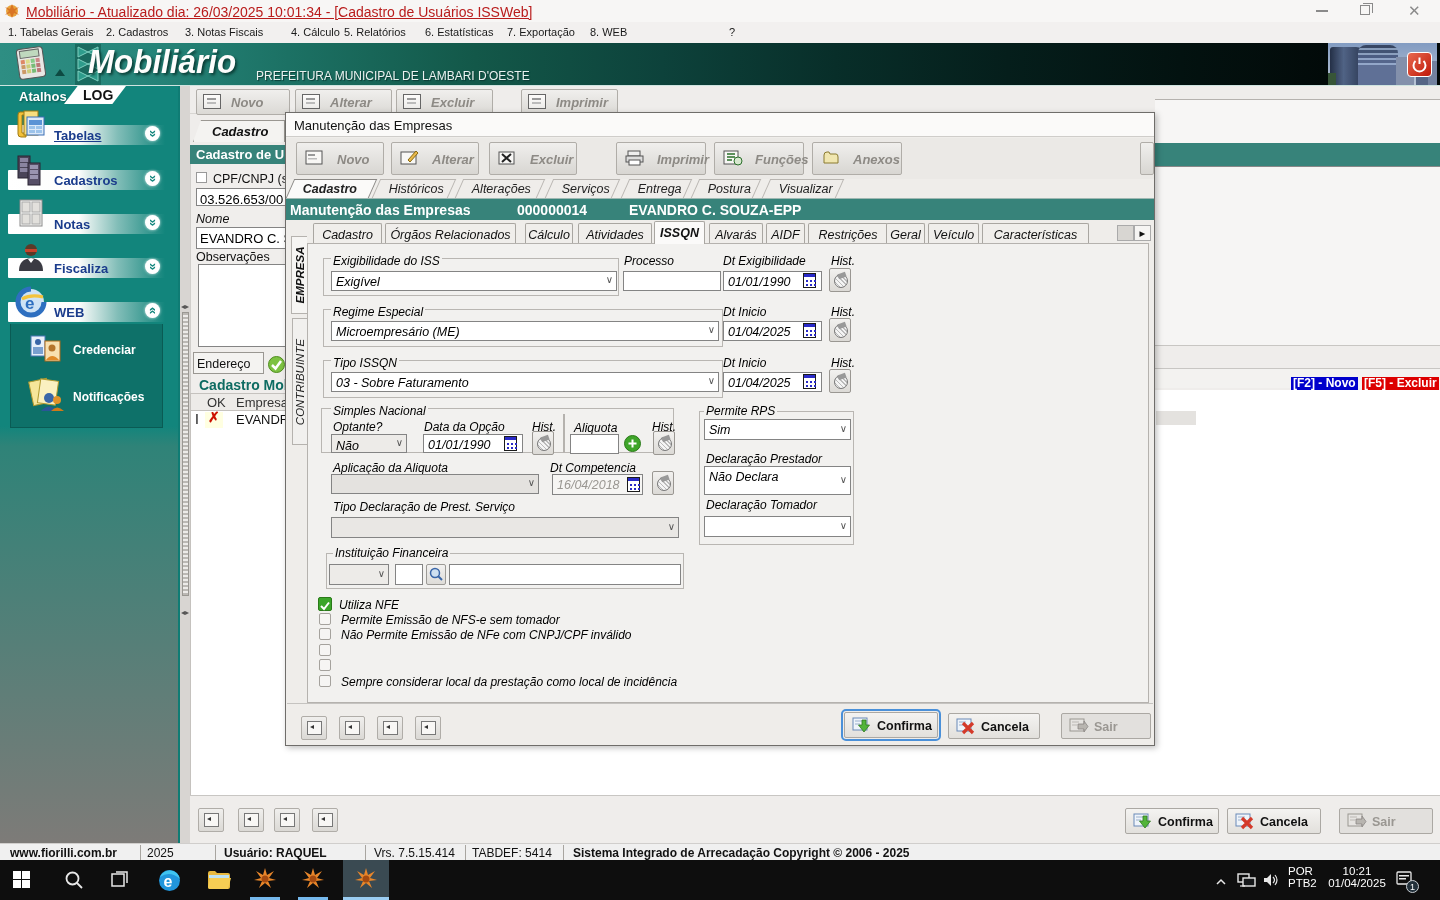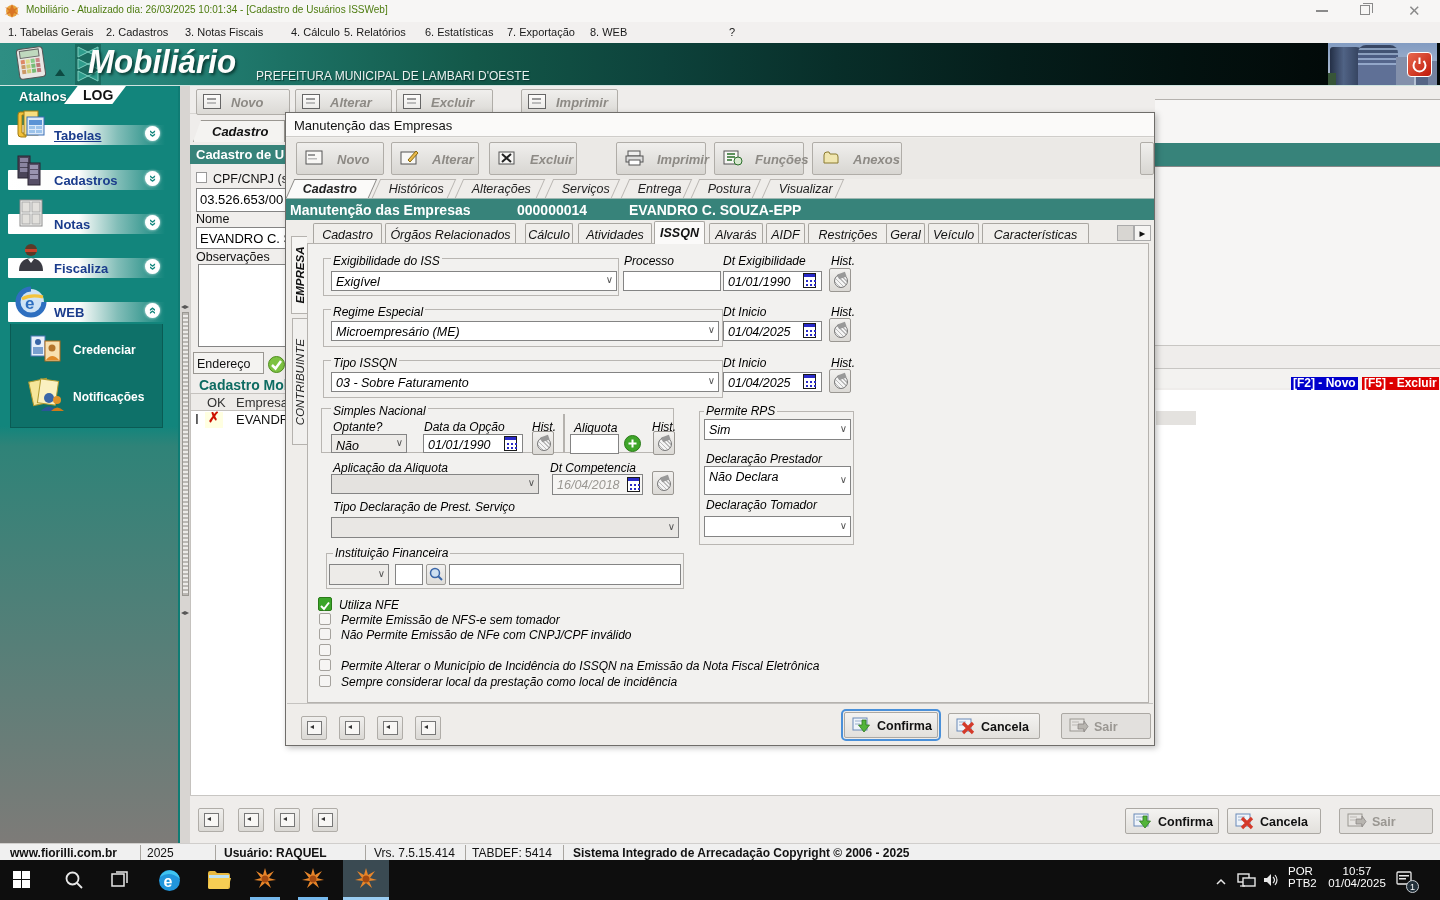--- a/index.html
+++ b/index.html
@@ -51,21 +51,21 @@
 </head>
 <body>
 
 <div class="ab" id="titlebar" style="left:0;top:0;width:1440px;height:22px;background:#F7F6F5;">
   <div class="ab" style="left:4px;top:3px;width:16px;height:16px;">
     <svg width="16" height="16" viewBox="0 0 16 16">
         <circle cx="8" cy="8" r="6" fill="#E8A33D"></circle>
         <path d="M8 1 L10 6 L15 4 L11 8 L15 12 L10 10 L8 15 L6 10 L1 12 L5 8 L1 4 L6 6 Z" fill="#D4691E" opacity="0.8"></path>
       </svg>
   </div>
-  <div class="ab" style="left:26px;top:4px;font-size:10px;color:#4d7c0f;">Mobiliário - Atualizado dia: 26/03/2025 10:01:34 - [Cadastro de Usuários ISSWeb]</div>
+  <div class="ab" style="left:26px;top:4px;font-size:14px;color:#b91c1c;text-decoration:underline;">Mobiliário - Atualizado dia: 26/03/2025 10:01:34 - [Cadastro de Usuários ISSWeb]</div>
   <div class="ab" style="left:1316px;top:10px;width:12px;height:2px;background:#8a8a8a;"></div>
   <div class="ab" style="left:1360px;top:5px;width:10px;height:10px;border:1px solid #8a8a8a;"></div>
   <div class="ab" style="left:1363px;top:3px;width:10px;height:10px;border:1px solid #8a8a8a;border-left:none;border-bottom:none;"></div>
   <div class="ab" style="left:1408px;top:2px;font-size:15px;color:#8a8a8a;">✕</div>
 </div>
 
 <div class="ab" id="menubar" style="left:0;top:22px;width:1440px;height:21px;background:#F2F0EF;font-size:11px;color:#1a1a1a;">
   <span class="ab" style="left:8px;top:4px;">1. Tabelas Gerais</span>
   <span class="ab" style="left:106px;top:4px;">2. Cadastros</span>
   <span class="ab" style="left:185px;top:4px;">3. Notas Fiscais</span>
@@ -265,22 +265,22 @@
 
 <div class="ab" style="left:193px;top:120px;width:92px;height:22px;background:#F4F3F1;border:1px solid #9a9792;border-bottom:none;clip-path:polygon(0 100%, 8px 0, 100% 0, 100% 100%);"></div>
 <div class="ab b it" style="left:212px;top:124px;font-size:13px;color:#111;">Cadastro</div>
 
 <div class="ab tealbar" style="left:190px;top:145px;width:95px;height:19px;font-size:13px;padding:2px 0 0 6px;white-space:nowrap;overflow:hidden;">Cadastro de U</div>
 <div class="ab tealbar" style="left:1155px;top:143px;width:285px;height:23px;"></div>
 
 <div class="ab" style="left:190px;top:164px;width:96px;height:640px;background:#F0EEEC;border-left:1px solid #D0CECb;"></div>
 <div class="ab" style="left:196px;top:172px;width:11px;height:11px;background:#fff;border:1px solid #999;"></div>
 <div class="ab" style="left:213px;top:172px;font-size:12.5px;color:#111;white-space:nowrap;">CPF/CNPJ (s</div>
-<div class="ab inpflat" style="left:196px;top:188px;width:90px;height:24px;font-size:13px;padding:3px 0 0 3px;white-space:nowrap;overflow:hidden;">03.526.653/00</div>
-<div class="ab" style="left:196px;top:212px;font-size:12.5px;color:#111;">Nome</div>
+<div class="ab inpflat" style="left:196px;top:188px;width:90px;height:18px;font-size:13px;padding:3px 0 0 3px;white-space:nowrap;overflow:hidden;">03.526.653/00</div>
+<div class="ab" style="left:196px;top:212px;font-size:12.5px;color:#111;font-style:italic;">Nome</div>
 <div class="ab inpflat" style="left:196px;top:227px;width:90px;height:22px;font-size:13px;padding:3px 0 0 3px;white-space:nowrap;overflow:hidden;">EVANDRO C. S</div>
 <div class="ab" style="left:196px;top:250px;font-size:12.5px;color:#111;">Observações</div>
 <div class="ab inpflat" style="left:198px;top:264px;width:88px;height:83px;"></div>
 
 <div class="ab" style="left:193px;top:352px;width:71px;height:22px;background:#F4F3F1;border:1px solid #9a9792;"></div>
 <div class="ab" style="left:197px;top:357px;font-size:12.5px;color:#111;">Endereço</div>
 <div class="ab" style="left:268px;top:356px;width:17px;height:17px;">
   <svg width="17" height="17" viewBox="0 0 17 17">
       <circle cx="8.5" cy="8.5" r="8" fill="#7DC242" stroke="#4E8C1E"></circle>
       <path d="M4 9 L7.5 12.5 L13 5" stroke="#fff" stroke-width="2.5" fill="none"></path>
@@ -545,21 +545,20 @@
         <path d="M2 6 L5 9 L10 2.5" stroke="#fff" stroke-width="2" fill="none"></path>
       </svg>
   </div>
   <span class="ab fldlbl" style="left:53px;top:485px;">Utiliza NFE</span>
   <div class="ab cb" style="left:33px;top:500px;"></div>
     <span class="ab fldlbl" style="left:55px;top:500px;">Permite Emissão de NFS-e sem tomador</span>
   <div class="ab cb" style="left:33px;top:515px;"></div>
     <span class="ab fldlbl" style="left:55px;top:515px;font-style:italic;">Não Permite Emissão de NFe com CNPJ/CPF inválido</span>
   <div class="ab cb" style="left:33px;top:531px;"></div>
   <div class="ab cb" style="left:33px;top:546px;"></div>
-    <span class="ab fldlbl" style="left:55px;top:546px;">Permite Alterar o Município de Incidência do ISSQN na Emissão da Nota Fiscal Eletrônica</span>
   <div class="ab cb" style="left:33px;top:562px;"></div>
     <span class="ab fldlbl" style="left:55px;top:562px;">Sempre considerar local da prestação como local de incidência</span>
 
   <div class="ab" style="left:1px;top:590px;width:866px;height:45px;background:#EFEDEA;border-top:1px solid #C5C3C0;">
     <div class="ab sqbtn" style="left:14px;top:12px;"></div>
     <div class="ab sqbtn" style="left:52px;top:12px;"></div>
     <div class="ab sqbtn" style="left:90px;top:12px;"></div>
     <div class="ab sqbtn" style="left:128px;top:12px;"></div>
     <div class="ab okbtn" style="left:557px;top:8px;width:94px;outline:2px solid #4A90D9;outline-offset:1px;">
         <span class="okico">
@@ -692,21 +691,21 @@
     <svg width="16" height="14" viewBox="0 0 16 14">
         <path d="M1 5 L4 5 L8 1 L8 13 L4 9 L1 9 Z" fill="#E8E8E8"></path>
         <path d="M10 4 Q13 7 10 10 M12 2 Q16 7 12 12" stroke="#E8E8E8" fill="none" stroke-width="1.2"></path>
       </svg>
   </div>
   <div class="ab" style="left:1288px;top:5px;width:30px;height:30px;font-size:11.5px;color:#fff;">
     <div>POR</div>
       <div>PTB2</div>
   </div>
   <div class="ab" style="left:1324px;top:5px;width:66px;height:30px;font-size:11.5px;color:#fff;text-align:center;">
-    <div>10:57</div>
+    <div>10:21</div>
       <div>01/04/2025</div>
   </div>
   <div class="ab" style="left:1396px;top:11px;width:18px;height:16px;">
     <svg width="18" height="16" viewBox="0 0 18 16">
         <rect x="1" y="1" width="14" height="12" rx="1" fill="none" stroke="#E8E8E8" stroke-width="1.3"></rect>
         <rect x="3" y="4" width="10" height="1.5" fill="#E8E8E8"></rect>
         <rect x="3" y="7" width="7" height="1.5" fill="#E8E8E8"></rect>
       </svg>
     <div class="ab" style="left:10px;top:9px;width:13px;height:13px;border-radius:50%;background:#22303A;border:1px solid #C8CDD2;color:#fff;font-size:9px;text-align:center;line-height:12px;">1</div>
   </div>

